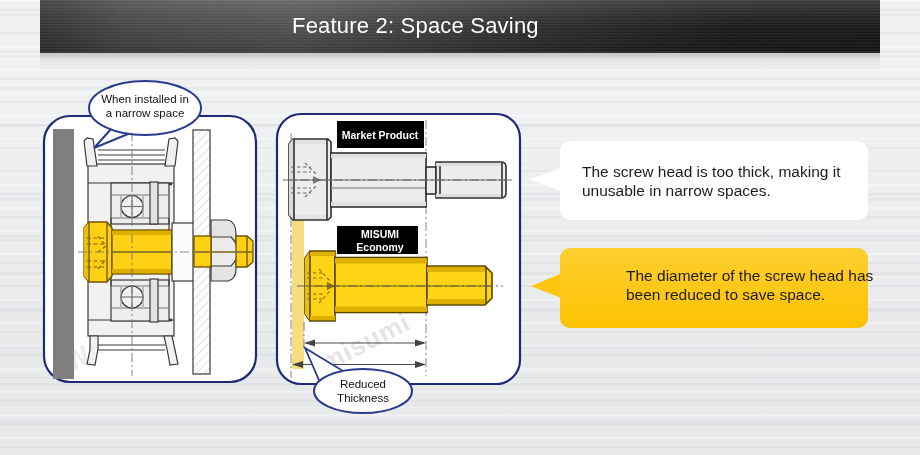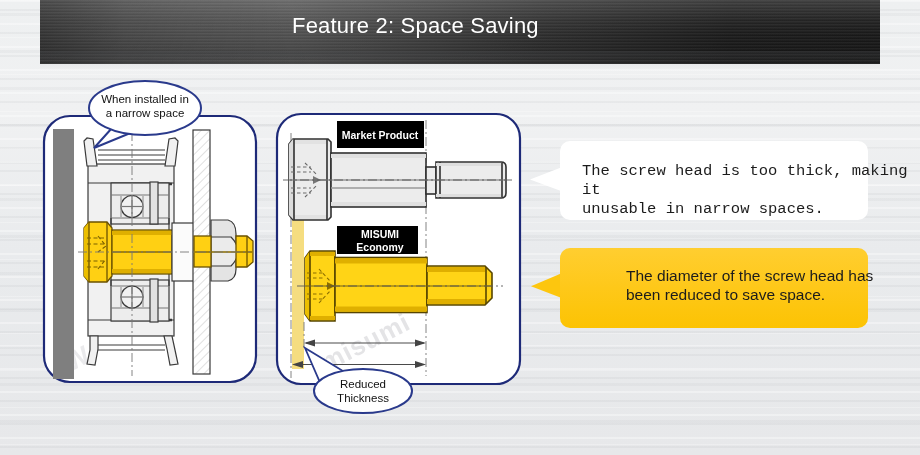--- a/index.html
+++ b/index.html
@@ -5,21 +5,21 @@
   html,body{margin:0;padding:0;}
   body{
     width:920px;height:455px;overflow:hidden;position:relative;
     font-family:"Liberation Sans",sans-serif;
     background:
       repeating-linear-gradient(180deg, rgba(255,255,255,0.35) 0 2px, rgba(255,255,255,0) 2px 9px, rgba(120,124,130,0.07) 9px 11px, rgba(255,255,255,0) 11px 23px),
       repeating-linear-gradient(180deg, rgba(255,255,255,0.25) 0 1px, rgba(255,255,255,0) 1px 13px, rgba(120,124,130,0.06) 13px 16px, rgba(255,255,255,0) 16px 37px),
       linear-gradient(180deg,#eef0f1 0%,#f0f1f2 25%,#e9ebed 55%,#e7e8ea 100%);
   }
   #bar{
-    position:absolute;left:40px;top:0;width:840px;height:64px;
+    position:absolute;left:40px;top:0;width:840px;height:53px;
     background:
       repeating-linear-gradient(180deg, rgba(255,255,255,0.05) 0 1px, rgba(0,0,0,0.04) 2px 3px),
       linear-gradient(70deg, rgba(0,0,0,0.28) 0%, rgba(0,0,0,0.10) 18%, rgba(0,0,0,0) 32%),
       linear-gradient(to bottom, rgba(255,255,255,0.16) 0%, rgba(255,255,255,0.05) 30%, rgba(0,0,0,0.0) 55%, rgba(0,0,0,0.20) 100%),
       linear-gradient(to right,#474747 0%,#565656 10%,#515151 30%,#2d2d2d 60%,#1b1b1b 82%,#191919 100%);
   }
   #bar .title{
     position:absolute;left:252px;top:13px;
     color:#fff;font-size:22px;letter-spacing:0.2px;
   }
@@ -246,14 +246,14 @@
   </g>
 
   <g>
     <polygon points="305,348 322,387 343,371" fill="#ffffff" stroke="#2a3a8c" stroke-width="1.8"></polygon>
     <ellipse cx="363" cy="391" rx="49" ry="22" fill="#ffffff" stroke="#2a3a8c" stroke-width="2"></ellipse>
     <text x="363" y="388" font-size="11.5" text-anchor="middle" fill="#111">Reduced</text>
     <text x="363" y="402" font-size="11.5" text-anchor="middle" fill="#111">Thickness</text>
   </g>
 </svg>
 
-<div class="callout-text" style="left:582px;top:162px;font-family:Liberation Mono, monospace;">The screw head is too thick, making it<br>unusable in narrow spaces.</div>
+<div class="callout-text" style="left:582px;top:162px;">The screw head is too thick, making it<br>unusable in narrow spaces.</div>
 <div class="callout-text" style="left:582px;top:266px;margin-left:44px;">The diameter of the screw head has<br>been reduced to save space.</div>
 
 </body></html>

